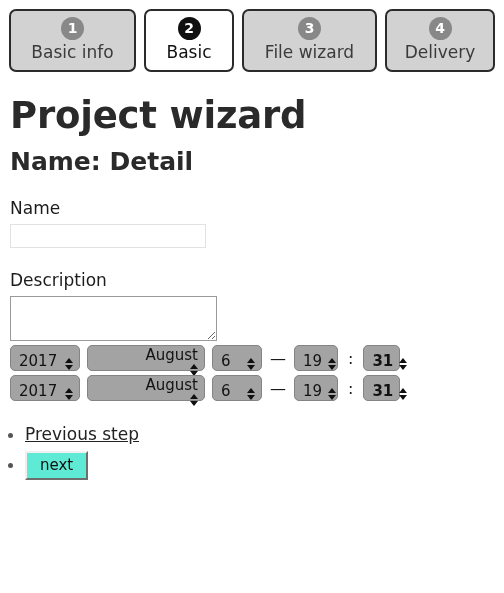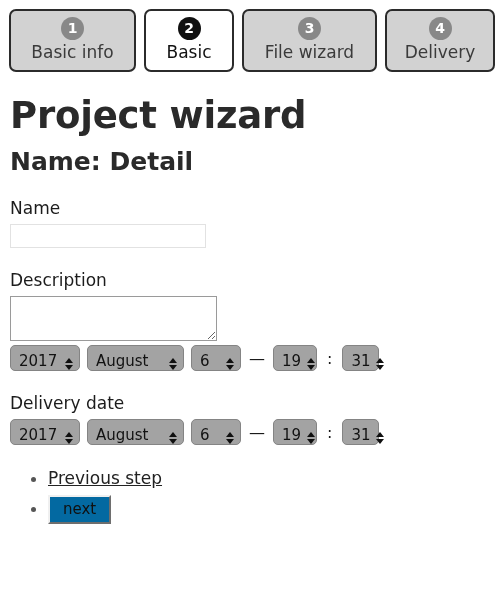--- a/index.html
+++ b/index.html
@@ -135,24 +135,24 @@
     display: inline-flex;
     align-items: flex-end;
     justify-content: space-between;
     padding: 0 6px 0 8px;
     font-size: 15px;
     color: #121212;
     cursor: pointer;
     user-select: none;
   }
   .sel-year { width: 70px; }
-  .sel-month { width: 97px; }
+  .sel-month { width: 118px; flex-direction: column; }
   .sel-day { width: 50px; }
   .sel-hour { width: 44px; }
-  .sel-min { width: 37px; }
+  .sel-min { width: 37px; font-weight: bold; }
   .sel .sel-val { white-space: nowrap; }
   .spin {
     display: inline-flex;
     flex-direction: column;
     align-items: center;
     justify-content: center;
     margin-left: 6px;
     line-height: 0;
   }
   .spin i {
@@ -168,41 +168,41 @@
     font-size: 16px;
     color: #1a1a1a;
     padding: 0 1px;
     user-select: none;
   }
   .sep-colon { padding: 0 3px; }
 
   
   ul.nav {
     margin: 22px 0 7px 0;
-    padding-left: 48px;
+    padding-left: 25px;
     list-style: disc;
   }
   ul.nav li {
     margin-bottom: 6px;
     font-size: 17px;
     line-height: 22px;
     color: #222;
   }
   ul.nav li::marker { color: #555; }
   a.prev-link {
     color: #222222;
     text-decoration: underline;
     font-size: 17px;
     cursor: pointer;
   }
   .next-btn {
     font-family: "DejaVu Sans", sans-serif;
     font-size: 15px;
     color: #101010;
-    background: #0369a1;
+    background: #5eead4;
     padding: 3px 13px 4px 13px;
     border-top: 2px solid #f0f0f0;
     border-left: 2px solid #f0f0f0;
     border-right: 2px solid #6e6e6e;
     border-bottom: 2px solid #6e6e6e;
     cursor: pointer;
   }
 </style>
 </head>
 <body>
@@ -285,21 +285,20 @@
       <span class="sel-val">31</span>
       <span class="spin">
           <i class="up"></i>
           <i class="down"></i>
         </span>
     </div>
 
   </div>
 
   
-  <div class="field-label">Delivery date</div>
   <div class="date-row">
 
     <div class="sel sel-year">
       <span class="sel-val">2017</span>
       <span class="spin">
           <i class="up"></i>
           <i class="down"></i>
         </span>
     </div>
 

